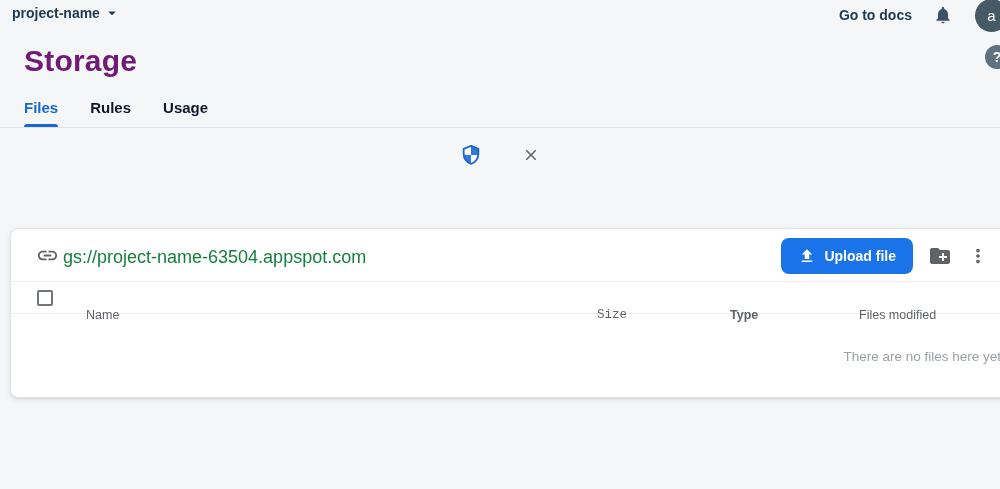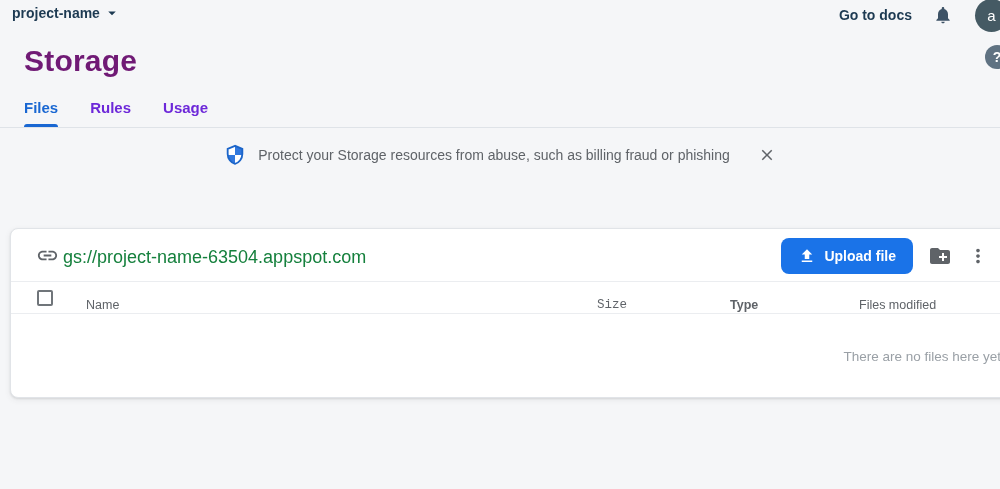--- a/index.html
+++ b/index.html
@@ -37,21 +37,21 @@
   }
   .help-icon {
     position:absolute; left:985px; top:45px; width:24px; height:24px;
     border-radius:50%; background:#5f7282; color:#fff;
     font-size:14px; font-weight:bold; display:flex; align-items:center;
     justify-content:center; cursor:pointer;
   }
   
   .tabs { position:absolute; left:12px; top:99px; display:flex; gap:32px;margin-left:12px; }
   .tab {
-    position:relative; font-size:15px; font-weight:bold; color:#6d28d9;
+    position:relative; font-size:15px; font-weight:bold; color:#0f172a;
     padding-bottom:11px; cursor:pointer;
   }
   .tab.active { color:#1967d2; }
   .tab.active::after {
     content:""; position:absolute; left:0; right:0; bottom:0; height:3px;
     background:#1967d2; border-radius:3px 3px 0 0;
   }
   .tabs-divider {
     position:absolute; left:0; top:127px; width:1000px; height:1px; background:#dfe3e8;
   }
@@ -97,21 +97,21 @@
   .icon-btn svg { display:block; fill:#5f6368; }
   
   .table-header {
     position:absolute; left:0; top:53px; right:0; height:32px;
     border-bottom:1px solid #ebedf0; font-size:12.5px; color:#5f6368;
   }
   .checkbox {
     position:absolute; left:26px; top:8px; width:16px; height:16px;
     border:2px solid #70757a; border-radius:2px; background:#fff; cursor:pointer;
   }
-  .col { position:absolute; top:16px; }
+  .col { position:absolute; top:26px; }
   .col-name { left:75px; }
   .col-size { left:586px;font-family:Liberation Mono, monospace; }
   .col-type { left:719px;font-weight:bold; }
   .col-last { left:848px; }
   .empty-state {
     position:absolute; left:0; right:12px; top:120px; text-align:right;
     font-size:13.5px; color:#9aa0a6;
   }
 </style>
 </head>
@@ -157,21 +157,20 @@
             </clipPath>
           </defs>
         <g clip-path="url(#sh)">
           <rect x="0" y="0" width="24" height="24" fill="#ffffff"></rect>
           <rect x="12" y="0" width="12" height="12" fill="#3178de"></rect>
           <rect x="0" y="12" width="12" height="12" fill="#3178de"></rect>
         </g>
         <path d="M12 2L4 5.4V11c0 4.9 3.4 9.5 8 10.7 4.6-1.2 8-5.8 8-10.7V5.4L12 2z" fill="none" stroke="#1c65c9" stroke-width="2"></path>
       </svg>
     </span>
-    <span class="banner-text">Protect your Storage resources from abuse, such as billing fraud or phishing</span>
     <span class="banner-close">
       <svg width="18" height="18" viewBox="0 0 24 24">
           <path d="M19 6.41L17.59 5 12 10.59 6.41 5 5 6.41 10.59 12 5 17.59 6.41 19 12 13.41 17.59 19 19 17.59 13.41 12z"></path>
         </svg>
     </span>
   </div>
 
   <div class="card">
 
     <div class="card-header">

